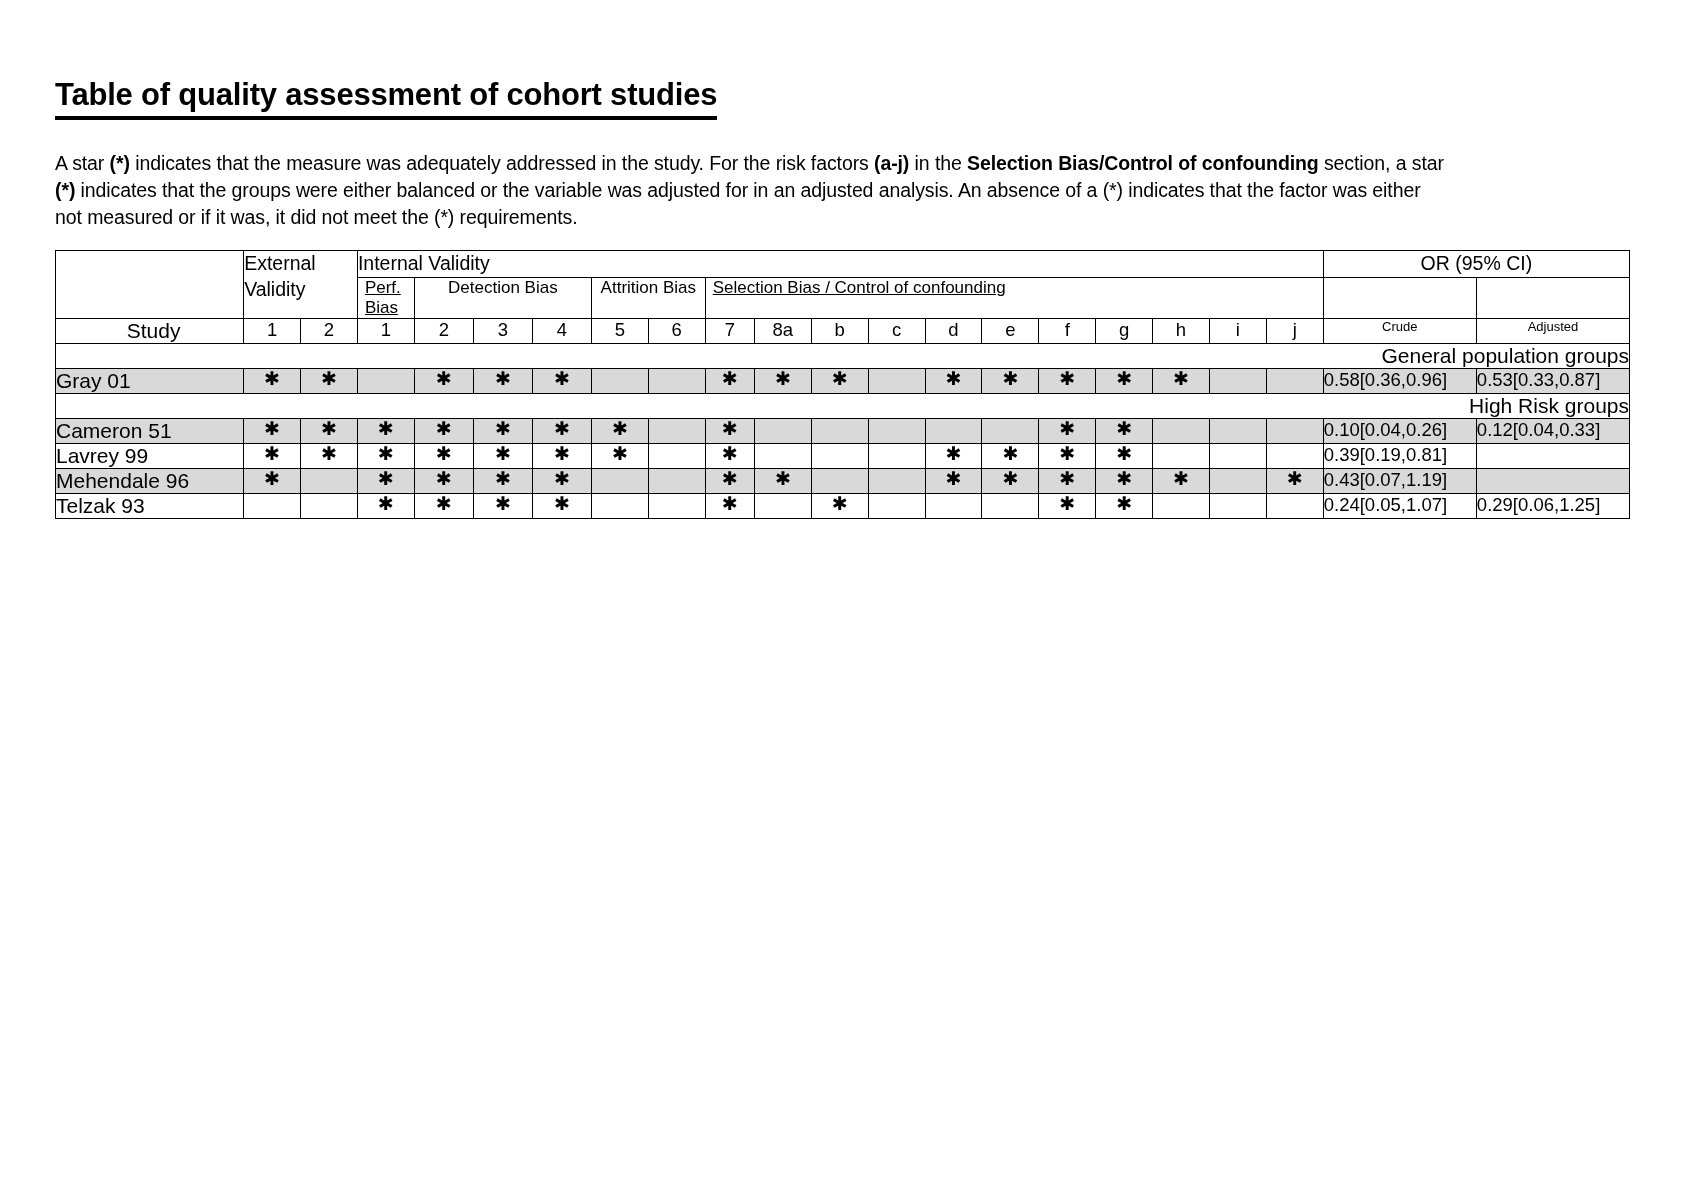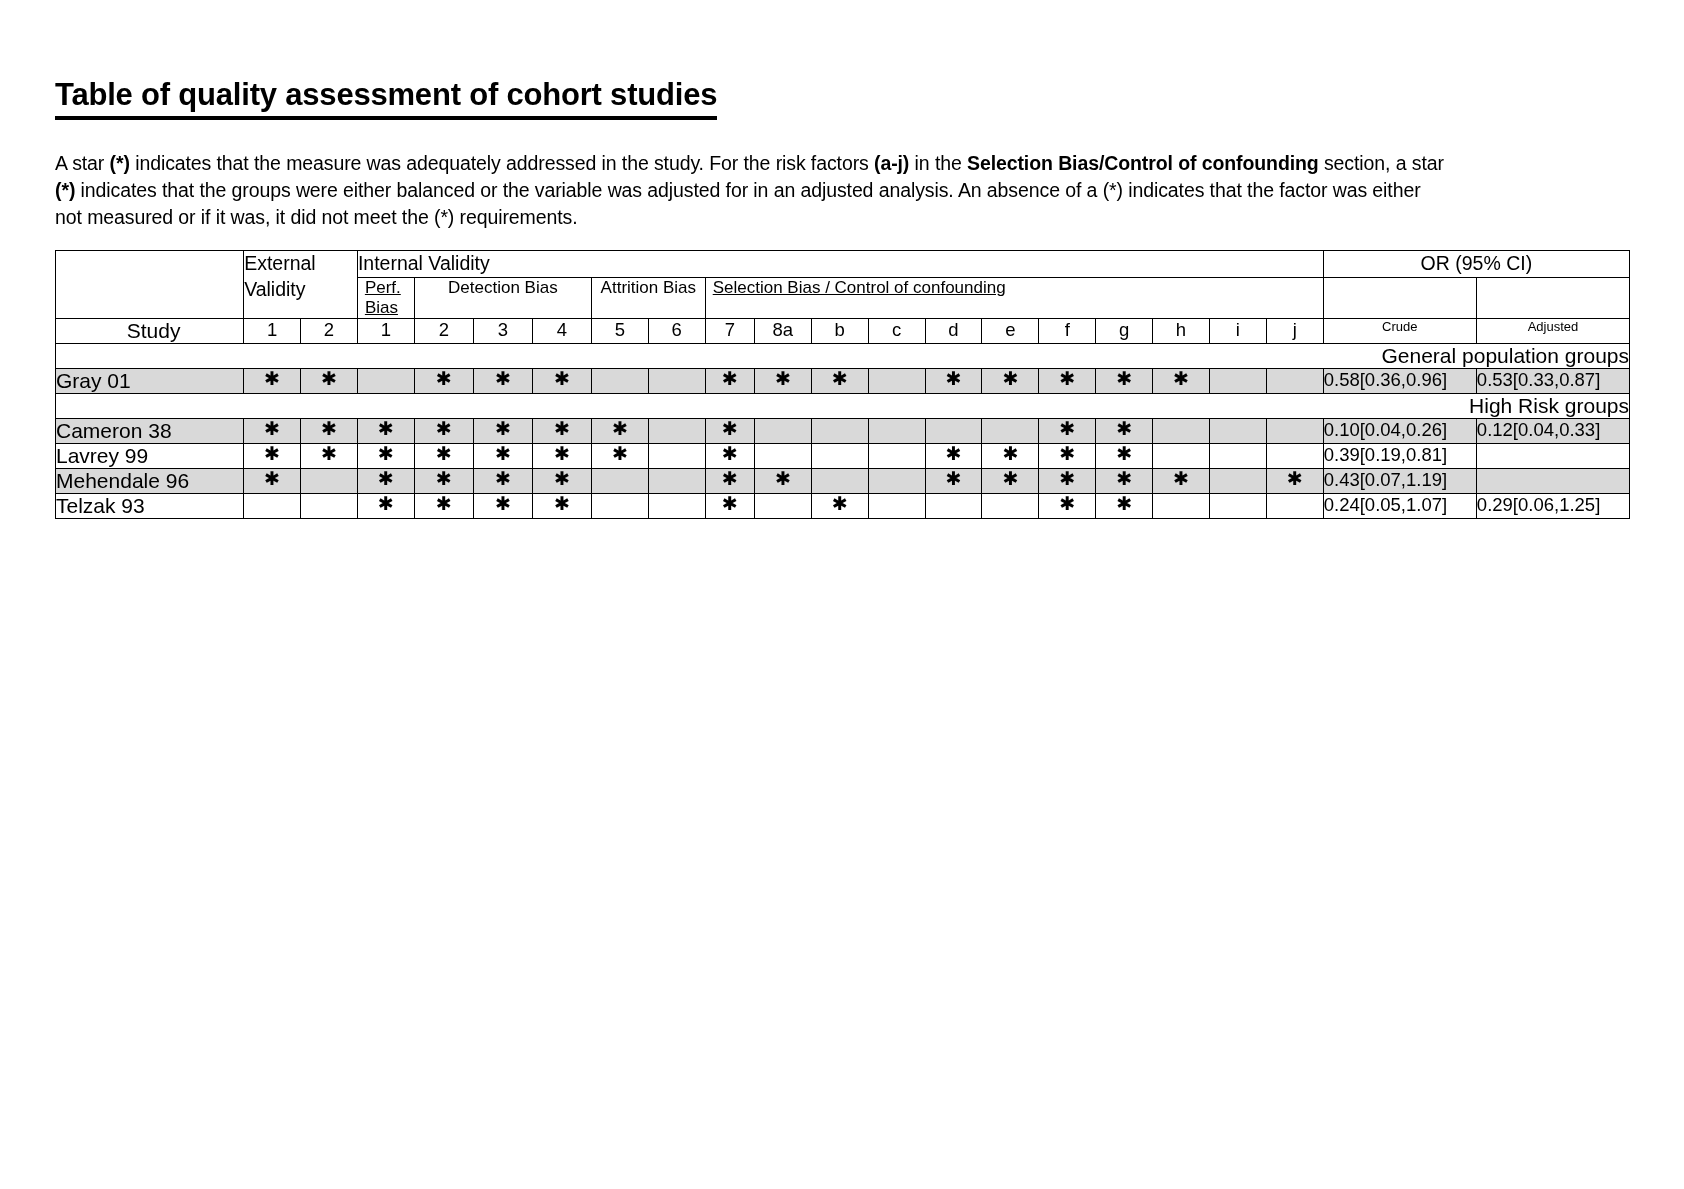--- a/index.html
+++ b/index.html
@@ -222,21 +222,21 @@
           <td class="star-cell">✱</td>
           <td class="star-cell"></td>
           <td class="star-cell"></td>
           <td class="or-cell thick-l">0.58[0.36,0.96]</td>
           <td class="or-cell thick-l">0.53[0.33,0.87]</td>
         </tr>
         <tr class="plain group-row">
           <td colspan="22">High Risk groups</td>
         </tr>
         <tr class="shaded">
-          <td class="study-name">Cameron 38</td>
+          <td class="study-name">Cameron 51</td>
           <td class="star-cell thick-l">✱</td>
           <td class="star-cell">✱</td>
           <td class="star-cell thick-l">✱</td>
           <td class="star-cell thick-l">✱</td>
           <td class="star-cell">✱</td>
           <td class="star-cell">✱</td>
           <td class="star-cell thick-l">✱</td>
           <td class="star-cell"></td>
           <td class="star-cell thick-l">✱</td>
           <td class="star-cell"></td>

